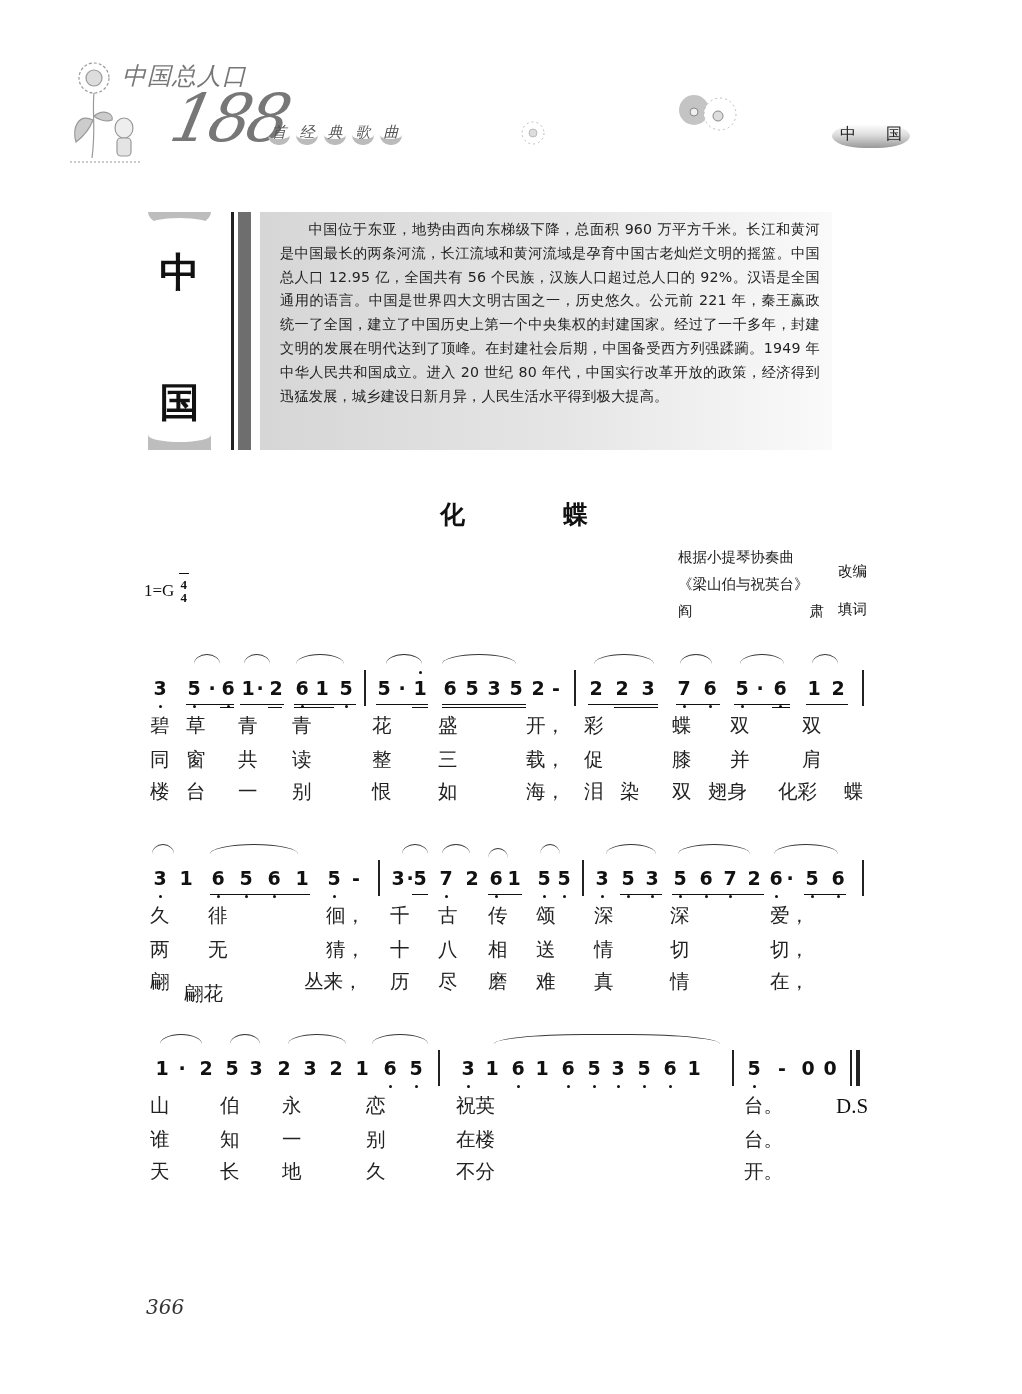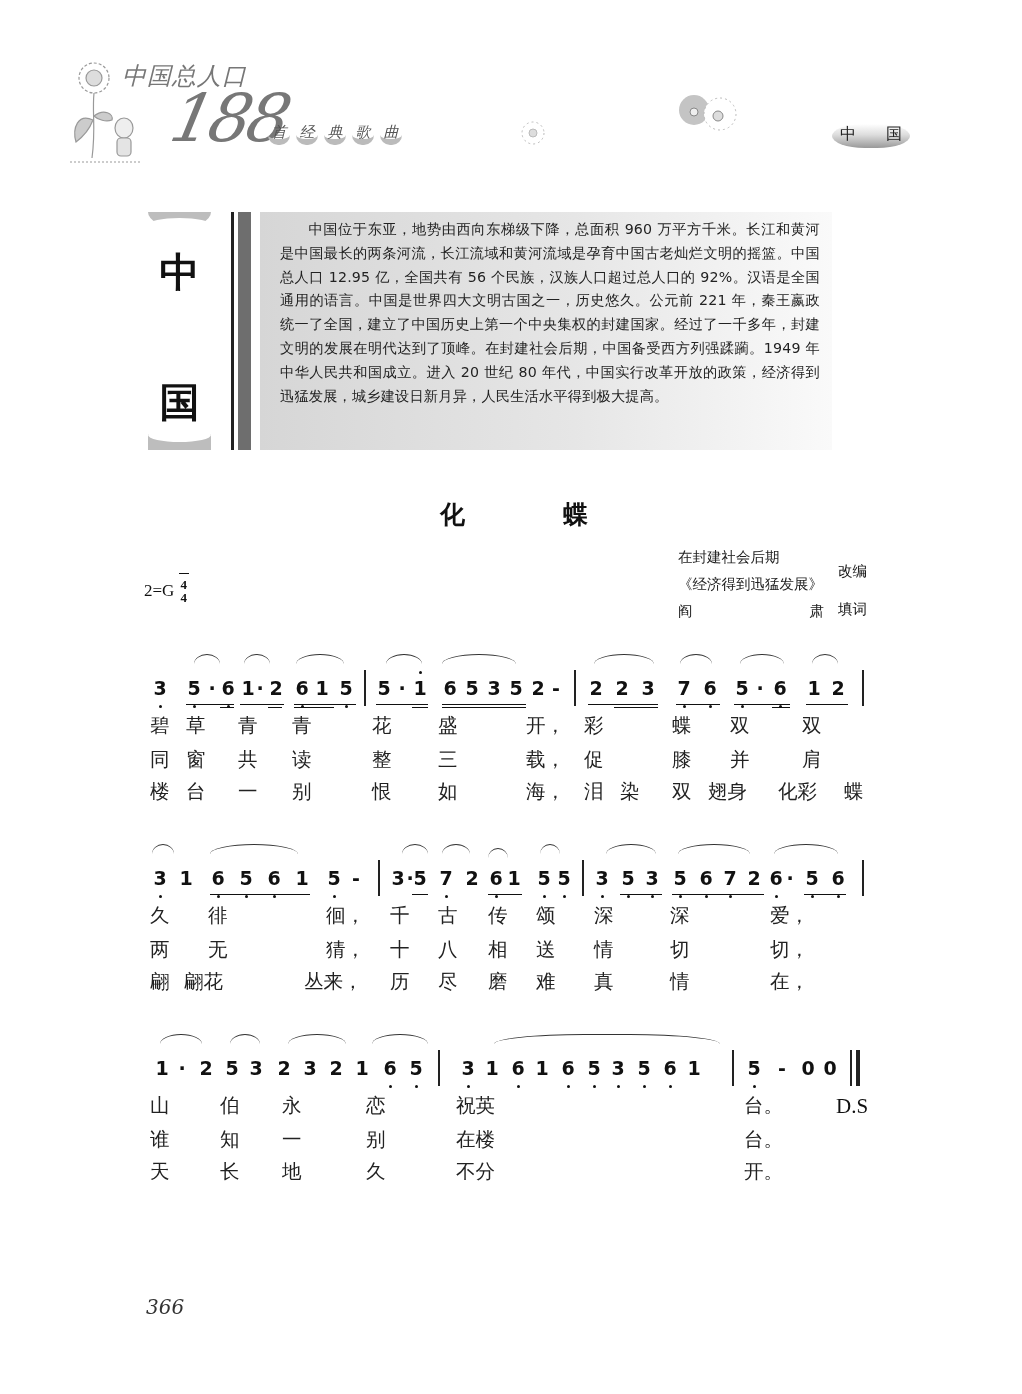--- a/index.html
+++ b/index.html
@@ -111,30 +111,30 @@
 <div class="vrule-thin"></div>
 <div class="vrule-thick"></div>
 <div class="intro-box"></div>
 <p class="intro-text">中国位于东亚，地势由西向东梯级下降，总面积 960 万平方千米。长江和黄河是中国最长的两条河流，长江流域和黄河流域是孕育中国古老灿烂文明的摇篮。中国总人口 12.95 亿，全国共有 56 个民族，汉族人口超过总人口的 92%。汉语是全国通用的语言。中国是世界四大文明古国之一，历史悠久。公元前 221 年，秦王嬴政统一了全国，建立了中国历史上第一个中央集权的封建国家。经过了一千多年，封建文明的发展在明代达到了顶峰。在封建社会后期，中国备受西方列强蹂躏。1949 年中华人民共和国成立。进入 20 世纪 80 年代，中国实行改革开放的政策，经济得到迅猛发展，城乡建设日新月异，人民生活水平得到极大提高。</p>
 
 <div class="song-title">
   <span>化</span>
   <span>蝶</span>
 </div>
 <div class="key-sig">
-  <span>2=G</span>
+  <span>1=G</span>
   <span class="time-sig">
     <span>4</span>
     <span class="bar"></span>
     <span>4</span>
   </span>
 </div>
 <div class="credits">
-  <div>在封建社会后期</div>
-  <div>《经济得到迅猛发展》</div>
+  <div>根据小提琴协奏曲</div>
+  <div>《梁山伯与祝英台》</div>
   <div class="row">
     <span>阎</span>
     <span>肃</span>
   </div>
 </div>
 <div class="credits-arr">改编</div>
 <div class="credits-lyr">填词</div>
 
 <div class="system" style="top:676px;">
   <div class="notes">
@@ -315,21 +315,21 @@
     <span class="lyr" style="left:244px;top:72px">十</span>
     <span class="lyr" style="left:292px;top:72px">八</span>
     <span class="lyr" style="left:342px;top:72px">相</span>
     <span class="lyr" style="left:390px;top:72px">送</span>
     <span class="lyr" style="left:448px;top:72px">情</span>
     <span class="lyr" style="left:524px;top:72px">切</span>
     <span class="lyr" style="left:624px;top:72px">切，</span>
   </div>
   <div>
     <span class="lyr" style="left:4px;top:104px">翩</span>
-    <span class="lyr" style="left:38px;top:104px">翩花</span>
+    <span class="lyr" style="left:38px;top:116px">翩花</span>
     <span class="lyr" style="left:158px;top:104px">丛来，</span>
     <span class="lyr" style="left:244px;top:104px">历</span>
     <span class="lyr" style="left:292px;top:104px">尽</span>
     <span class="lyr" style="left:342px;top:104px">磨</span>
     <span class="lyr" style="left:390px;top:104px">难</span>
     <span class="lyr" style="left:448px;top:104px">真</span>
     <span class="lyr" style="left:524px;top:104px">情</span>
     <span class="lyr" style="left:624px;top:104px">在，</span>
   </div>
 </div>

